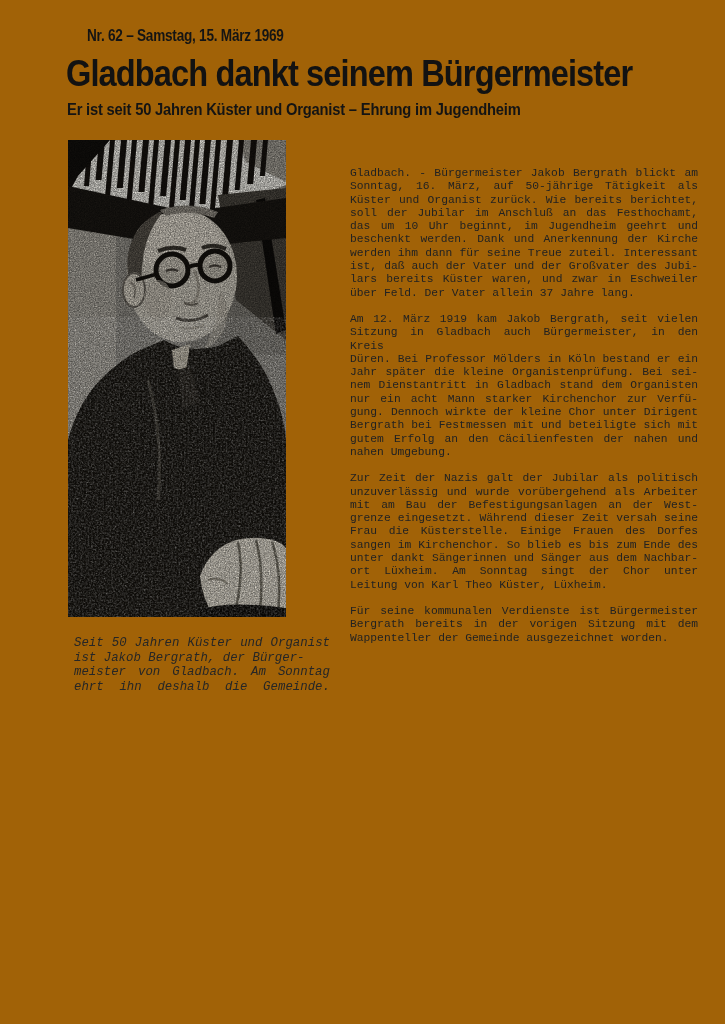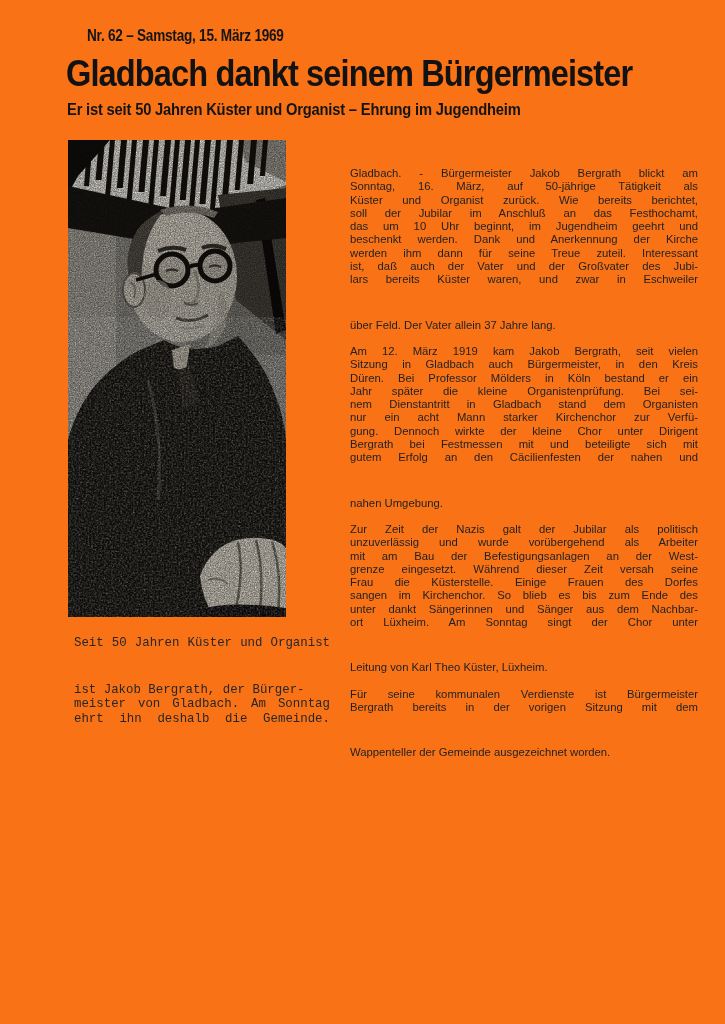--- a/index.html
+++ b/index.html
@@ -1,44 +1,44 @@
 <!DOCTYPE html>
 <html><head>
 <meta charset="utf-8">
 <style>
   html,body{margin:0;padding:0;}
   body{width:725px;height:1024px;background:#ffffff;position:relative;
        font-family:"Liberation Sans",sans-serif;overflow:hidden;}
-  .sheet{position:absolute;inset:0;background:#f97316;color:#1c1c1c;}
+  .sheet{position:absolute;inset:0;background:#a16207;color:#1c1c1c;}
 
   .dateline{position:absolute;left:87px;top:26px;font-weight:bold;font-size:17px;
             letter-spacing:-0.3px;transform:scaleX(0.80);transform-origin:left top;
             white-space:nowrap;color:#141414;}
   .headline{position:absolute;left:66px;top:53px;margin:0;font-weight:bold;font-size:37px;
             letter-spacing:-1px;transform:scaleX(0.88);transform-origin:left top;
             white-space:nowrap;color:#121212;}
   .subheadline{position:absolute;left:67px;top:101px;margin:0;font-weight:bold;font-size:16px;
             letter-spacing:-0.2px;transform:scaleX(0.92);transform-origin:left top;
             white-space:nowrap;color:#141414;}
 
   .photo{position:absolute;left:68px;top:140px;width:218px;height:477px;
          background:#8f8c85;overflow:hidden;}
   .photo svg{display:block;}
 
   .caption{position:absolute;left:74px;top:636px;width:256px;
            font-family:"Liberation Mono","DejaVu Sans Mono",monospace;
-           font-size:12.4px;line-height:14.5px;color:#262626;}
+           font-size:12.4px;line-height:14.5px;color:#262626;font-style:italic;}
 
   .article{position:absolute;left:350px;top:167px;width:348px;
-           font-family:Liberation Sans, sans-serif;
+           font-family:Liberation Mono, monospace;
            font-size:11.3px;line-height:13.3px;color:#222222;}
   .para{margin:0 0 13px 0;}
   .para:last-child{margin-bottom:0;}
   .tline{text-align:justify;text-align-last:justify;white-space:normal;}
-  .tline.noj{text-align:center;text-align-last:left;margin-top:32px;}
+  .tline.noj{text-align:center;text-align-last:left;}
 </style>
 </head>
 <body>
 
 <div class="sheet">
 
   <div class="dateline">Nr. 62 – Samstag, 15. März 1969</div>
   <h1 class="headline">Gladbach dankt seinem Bürgermeister</h1>
   <h2 class="subheadline">Er ist seit 50 Jahren Küster und Organist – Ehrung im Jugendheim</h2>
 

